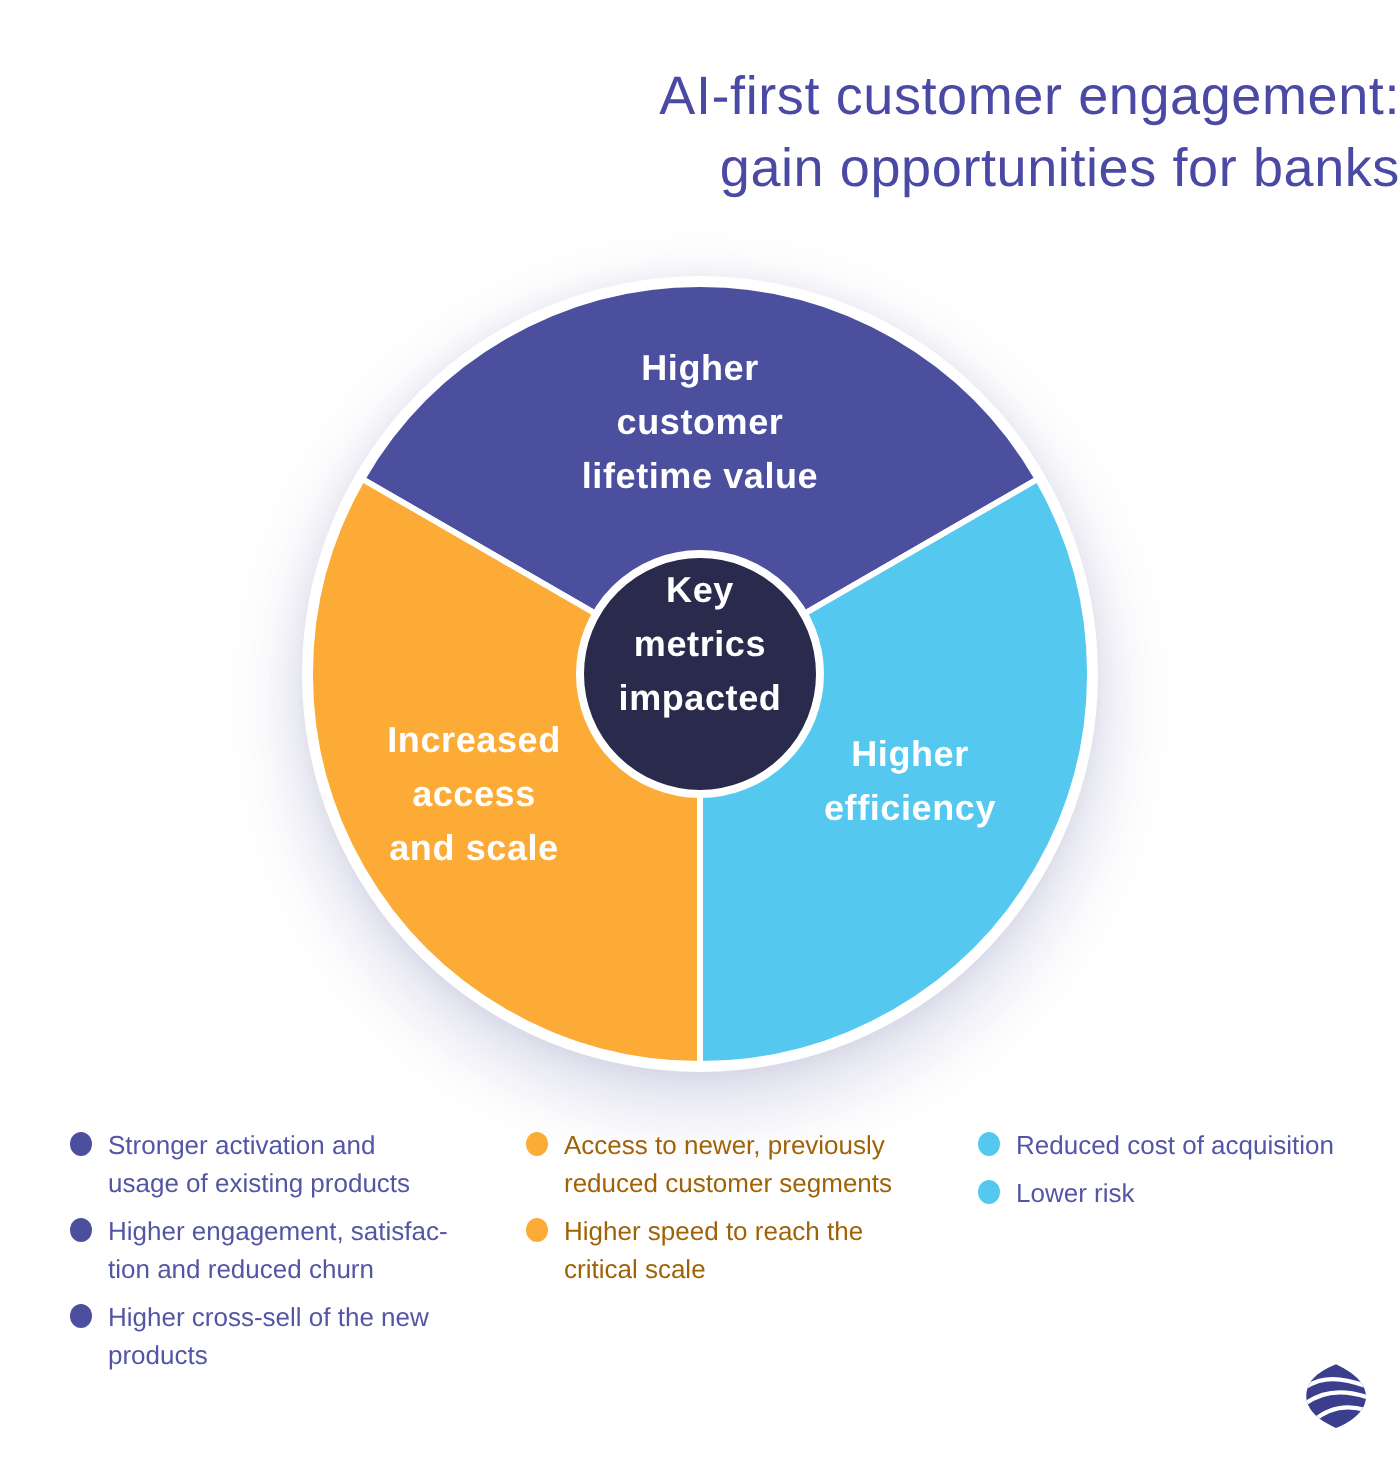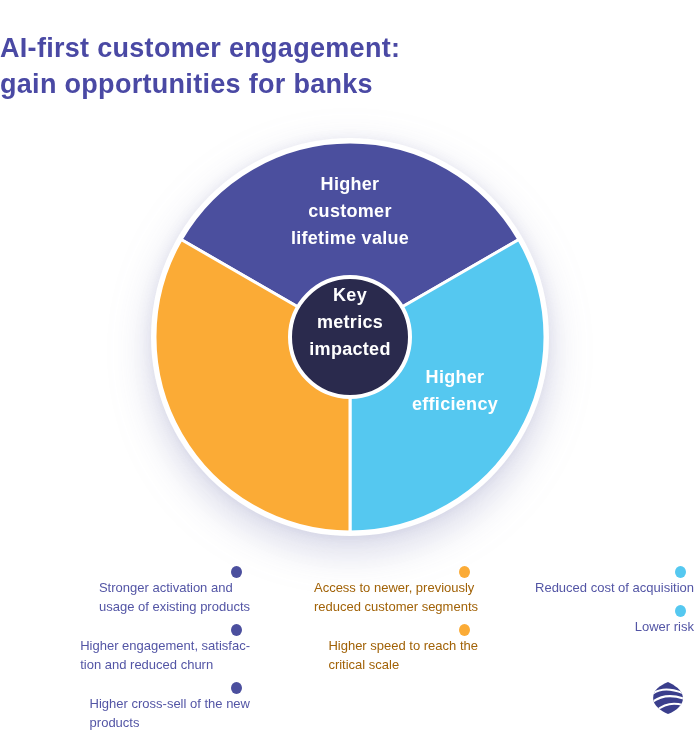--- a/index.html
+++ b/index.html
@@ -7,21 +7,21 @@
     width:700px;height:731px;
     background:#ffffff;
     font-family:"Liberation Sans","DejaVu Sans",sans-serif;
     position:relative;overflow:hidden;
   }
   .canvas{position:absolute;inset:0;width:700px;height:731px;background:#ffffff;}
 
   
   .title{
     position:absolute;top:30px;left:0;width:700px;
-    text-align:left;font-size:27px;line-height:36px;font-weight:700;
+    text-align:right;font-size:27px;line-height:36px;font-weight:400;
     letter-spacing:.3px;margin:0;
   }
 
   
   .pie-wrap{position:absolute;left:130px;top:117px;width:440px;height:440px;}
   .pie-svg{position:absolute;left:0;top:0;filter:drop-shadow(0 14px 20px rgba(104,108,168,.25)) drop-shadow(0 2px 6px rgba(104,108,168,.12));}
   .seg-label{
     position:absolute;text-align:center;color:#fff;
     font-size:18px;line-height:27px;font-weight:600;letter-spacing:.3px;
   }
@@ -31,21 +31,21 @@
   .center-label{
     position:absolute;left:0;width:440px;top:165px;text-align:center;
     color:#fff;font-size:18px;line-height:27px;font-weight:700;letter-spacing:.3px;
   }
 
   
   .list-col{position:absolute;top:563px;font-size:13px;line-height:19px;}
   .list-col.c1{left:35px;width:215px;}
   .list-col.c2{left:263px;width:215px;}
   .list-col.c3{left:489px;width:205px;}
-  .list-item{display:flex;align-items:flex-end;margin-bottom:5px;flex-direction:column;}
+  .list-item{display:flex;align-items:flex-start;margin-bottom:5px;}
   .bullet{flex:0 0 auto;width:11px;height:12px;border-radius:50%;margin:3px 8px 0 0;}
   .item-text{font-weight:400;}
 
   
   .logo{position:absolute;left:651px;top:681px;width:34px;height:34px;}
 </style>
 </head>
 <body>
 
 <div class="canvas">
@@ -63,20 +63,25 @@
       <path d="M220,220 L220,415 A195,195 0 0 1 51.1,122.5 Z" stroke="#ffffff" stroke-width="3" stroke-linejoin="round" fill="#FBAB36"></path>
       <circle cx="220" cy="220" r="60" stroke="#ffffff" stroke-width="4" fill="#2A2A4D"></circle>
     </svg>
 
     <div class="seg-label top" style="color: rgb(255, 255, 255);">
       <div>Higher</div>
       <div>customer</div>
       <div>lifetime value</div>
     </div>
 
+    <div class="seg-label left" style="color: rgb(255, 255, 255);">
+      <div>Increased</div>
+      <div>access</div>
+      <div>and scale</div>
+    </div>
 
     <div class="seg-label right" style="color: rgb(255, 255, 255);">
       <div>Higher</div>
       <div>efficiency</div>
     </div>
 
     <div class="center-label" style="color: rgb(255, 255, 255);">
       <div>Key</div>
       <div>metrics</div>
       <div>impacted</div>

